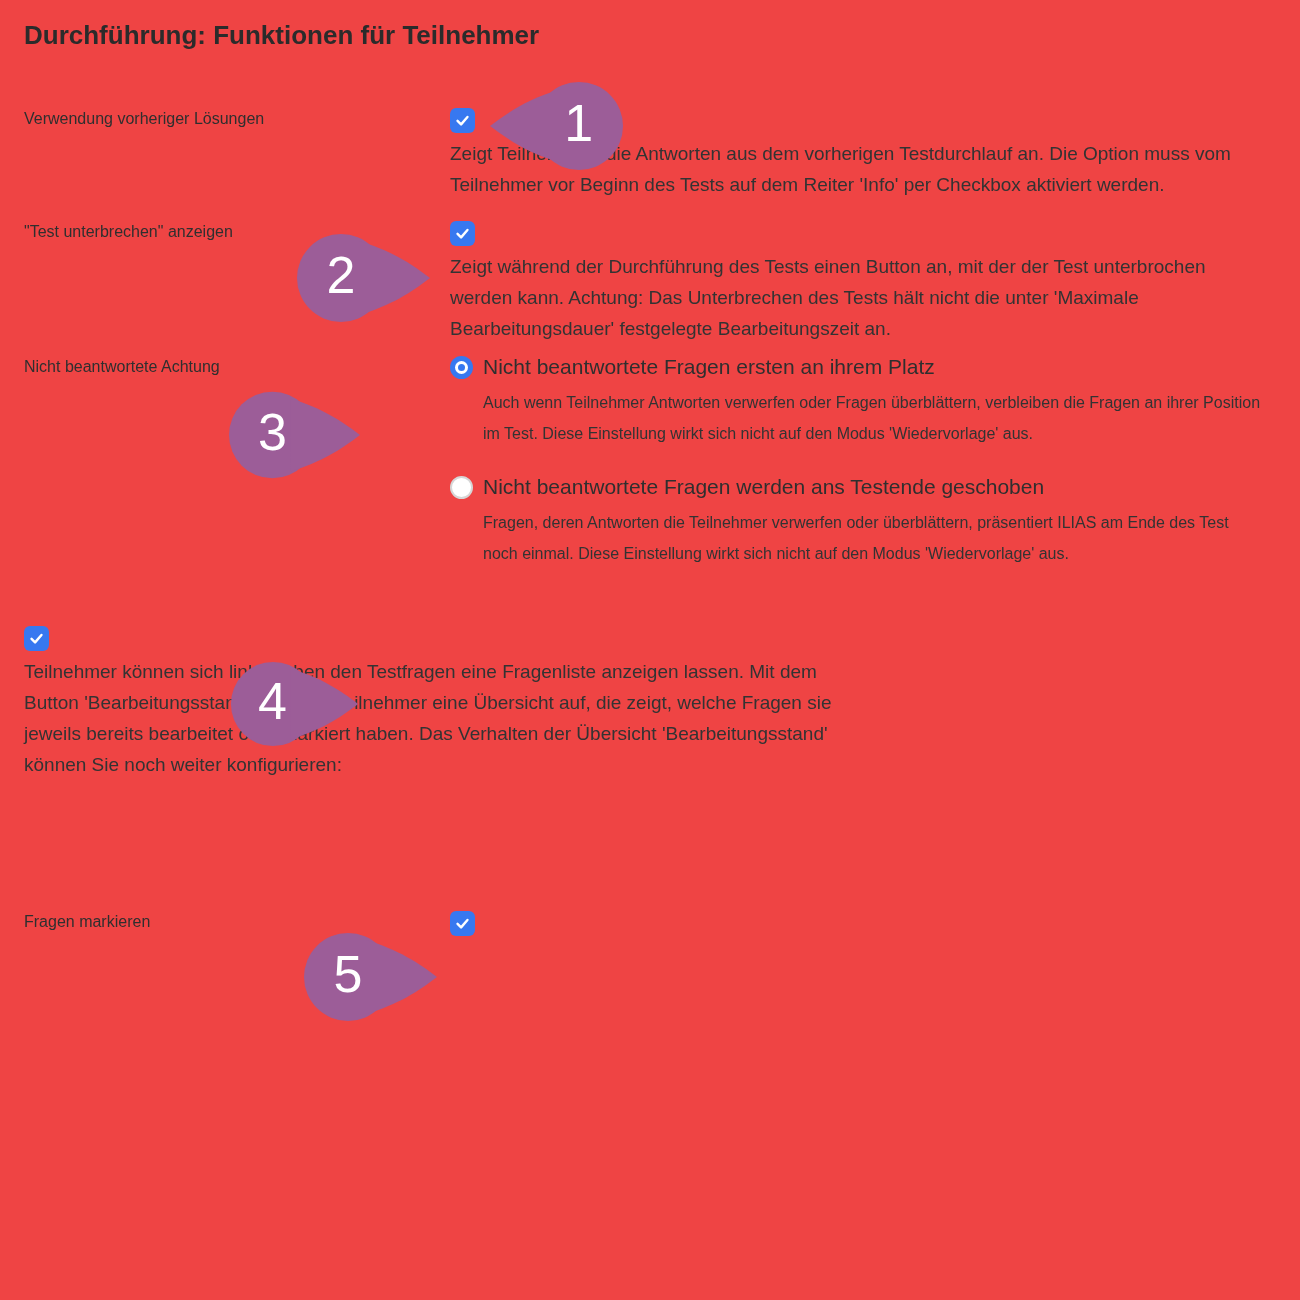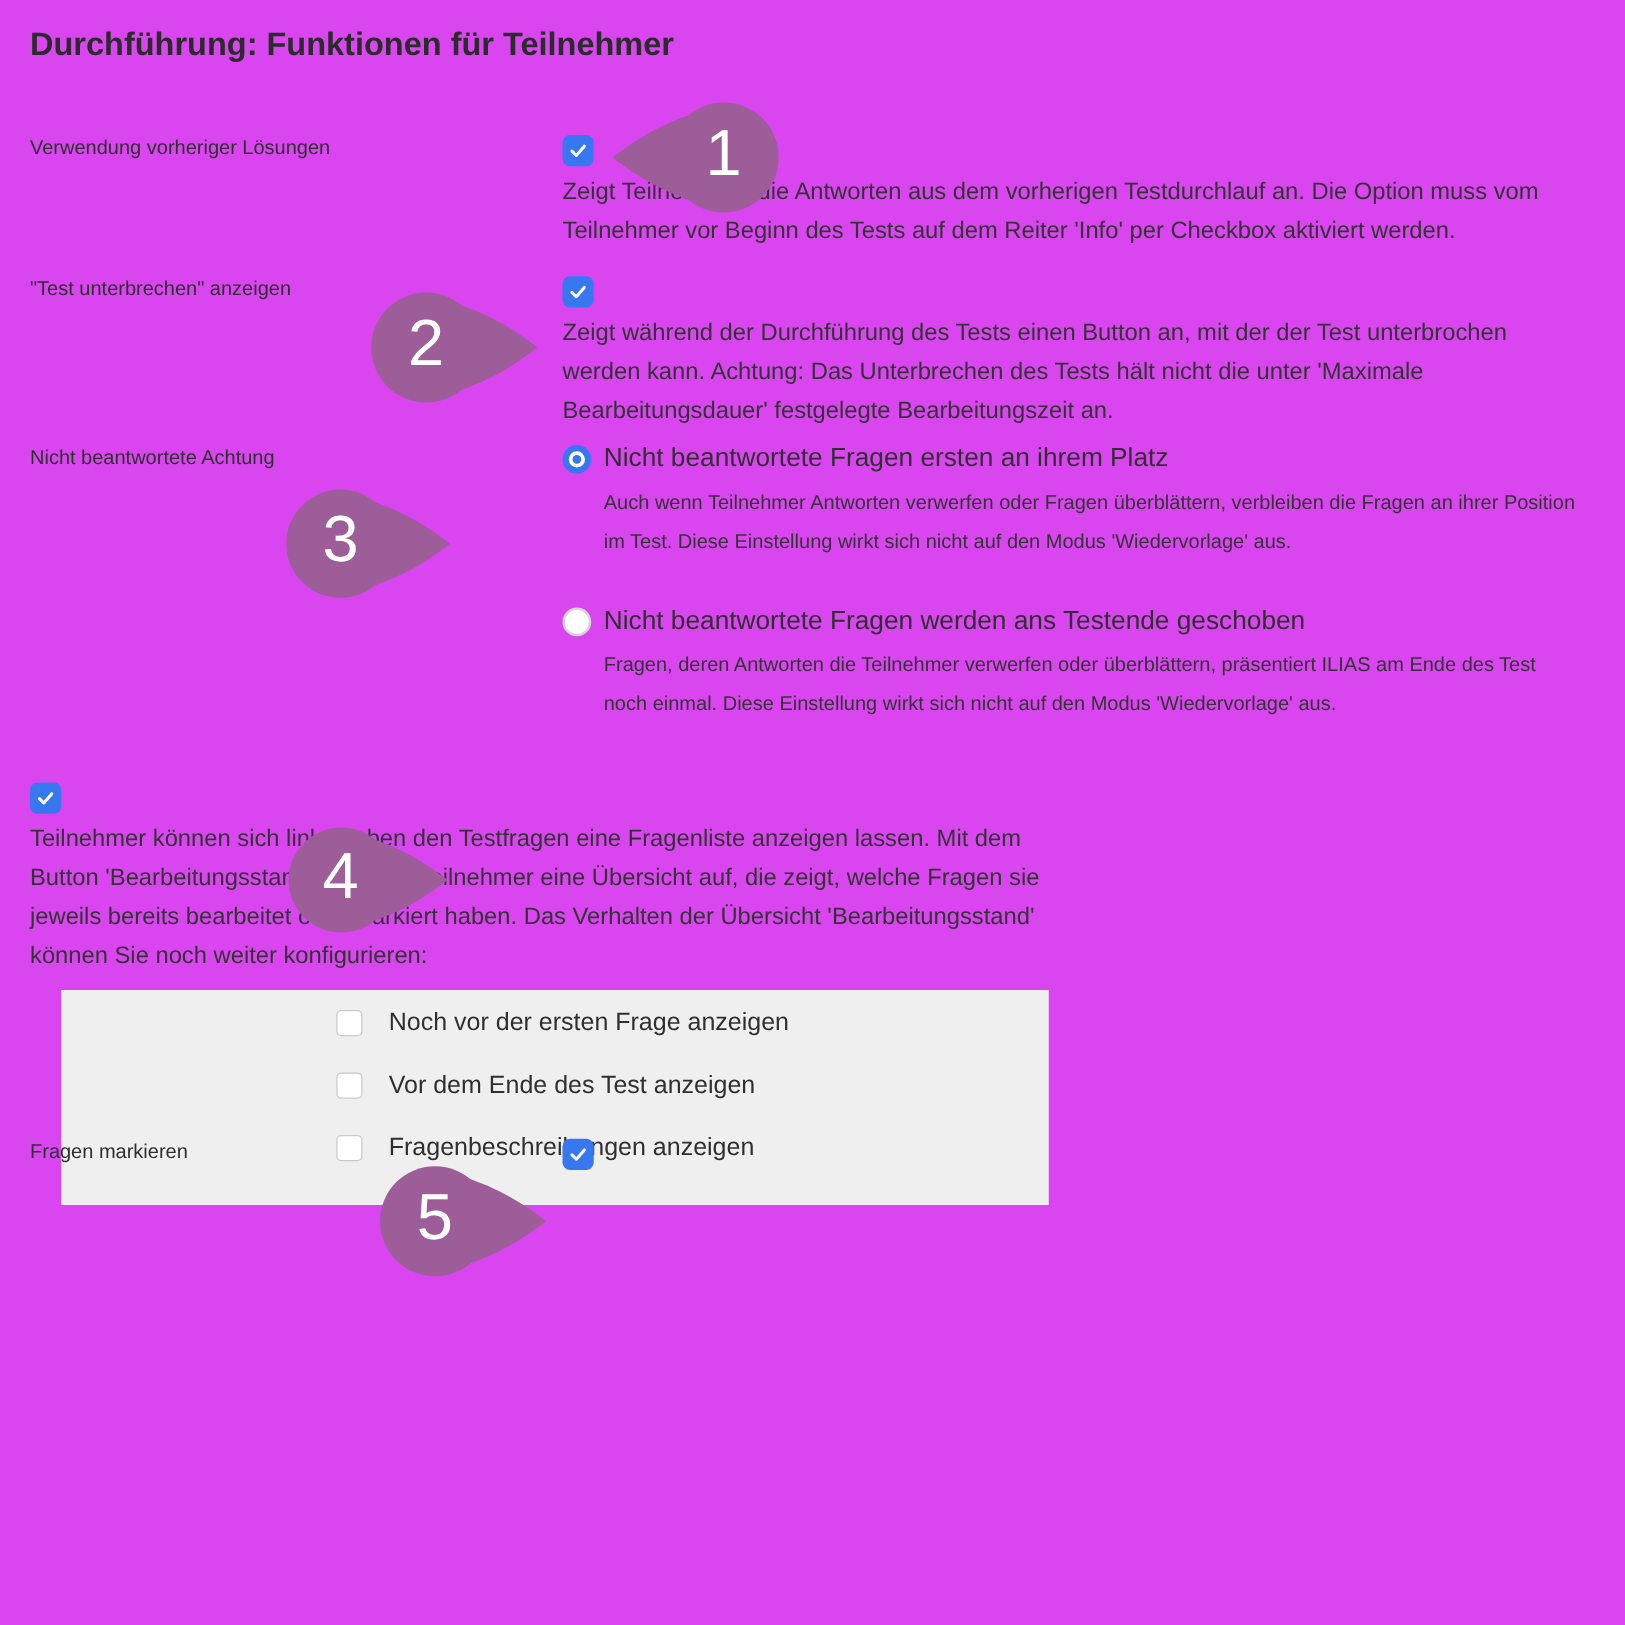--- a/index.html
+++ b/index.html
@@ -1,16 +1,16 @@
 <!DOCTYPE html>
 <html><head>
 <meta charset="utf-8">
 <style>
   html,body{margin:0;padding:0;background:#fff;}
-  .page{position:relative;width:1300px;height:1300px;background:#d946ef;overflow:hidden;
+  .page{position:relative;width:1300px;height:1300px;background:#ef4444;overflow:hidden;
         font-family:"Liberation Sans",sans-serif;color:#2f2f2f;}
   .page-title{position:absolute;left:24px;top:20px;margin:0;font-size:26px;font-weight:700;color:#2b2b2b;}
   .row{position:absolute;left:24px;display:flex;width:1252px;}
   .label-col{width:426px;flex:none;box-sizing:border-box;padding-right:30px;
              font-size:16px;line-height:31px;color:#2f2f2f;}
   .ctrl-col{flex:1;max-width:815px;}
   .desc{margin:5px 0 0 0;font-size:19px;line-height:31px;color:#333;}
   
   .cb{width:25px;height:25px;border-radius:6px;background:#3778f0;display:flex;
       align-items:center;justify-content:center;margin-top:5px;cursor:pointer;}
@@ -22,21 +22,21 @@
   .radio-row{display:flex;align-items:center;gap:10px;}
   .radio{width:23px;height:23px;border-radius:50%;flex:none;cursor:pointer;
          display:flex;align-items:center;justify-content:center;}
   .radio.sel{background:#3778f0;}
   .radio.unsel{background:#fff;border:2px solid #d6d6d6;box-sizing:border-box;}
   .radio .ring{width:13px;height:13px;border-radius:50%;background:#fff;
                display:flex;align-items:center;justify-content:center;}
   .radio .dot{width:7px;height:7px;border-radius:50%;background:#3778f0;}
   .radio-title{font-size:21px;color:#2f2f2f;}
   .radio-desc{margin:8px 0 0 33px;font-size:16px;line-height:31px;color:#333;max-width:787px;}
-  .radio-option + .radio-option{margin-top:36px;}
+  .radio-option + .radio-option{margin-top:26px;}
   
   .sub-panel{margin:12px 0 0 25px;width:790px;box-sizing:border-box;background:#efefef;
              padding:15px 0 34px 220px;display:flex;flex-direction:column;gap:27px;}
   .sub-row{display:flex;align-items:center;gap:21px;}
   .sub-label{font-size:20px;color:#2f2f2f;}
   
   .marker{position:absolute;pointer-events:none;}
   .marker svg{position:absolute;left:0;top:0;width:100%;height:100%;}
   .marker.flip svg{transform:scaleX(-1);}
   .marker .num{position:absolute;top:0;bottom:6%;left:0;width:66%;display:flex;
@@ -100,34 +100,20 @@
   </div>
 
   <div class="row" style="top:621px">
     <div class="ctrl-col">
       <div class="cb" role="checkbox" aria-checked="true">
         <svg width="17" height="17" viewBox="0 0 24 24">
           <path d="M5 12.5 L10 17.5 L19 7" fill="none" stroke="#fff" stroke-width="3.4" stroke-linecap="round" stroke-linejoin="round"></path>
         </svg>
       </div>
       <p class="desc">Teilnehmer können sich links neben den Testfragen eine Fragenliste anzeigen lassen. Mit dem Button 'Bearbeitungsstand' rufen die Teilnehmer eine Übersicht auf, die zeigt, welche Fragen sie jeweils bereits bearbeitet oder markiert haben. Das Verhalten der Übersicht 'Bearbeitungsstand' können Sie noch weiter konfigurieren:</p>
-      <div class="sub-panel">
-        <div class="sub-row">
-          <span class="cb-empty" role="checkbox" aria-checked="false"></span>
-          <span class="sub-label">Noch vor der ersten Frage anzeigen</span>
-        </div>
-        <div class="sub-row">
-          <span class="cb-empty" role="checkbox" aria-checked="false"></span>
-          <span class="sub-label">Vor dem Ende des Test anzeigen</span>
-        </div>
-        <div class="sub-row">
-          <span class="cb-empty" role="checkbox" aria-checked="false"></span>
-          <span class="sub-label">Fragenbeschreibungen anzeigen</span>
-        </div>
-      </div>
     </div>
   </div>
 
   <div class="row" style="top:906px">
     <div class="label-col">Fragen markieren</div>
     <div class="ctrl-col">
       <div class="cb" role="checkbox" aria-checked="true">
         <svg width="17" height="17" viewBox="0 0 24 24">
           <path d="M5 12.5 L10 17.5 L19 7" fill="none" stroke="#fff" stroke-width="3.4" stroke-linecap="round" stroke-linejoin="round"></path>
         </svg>

